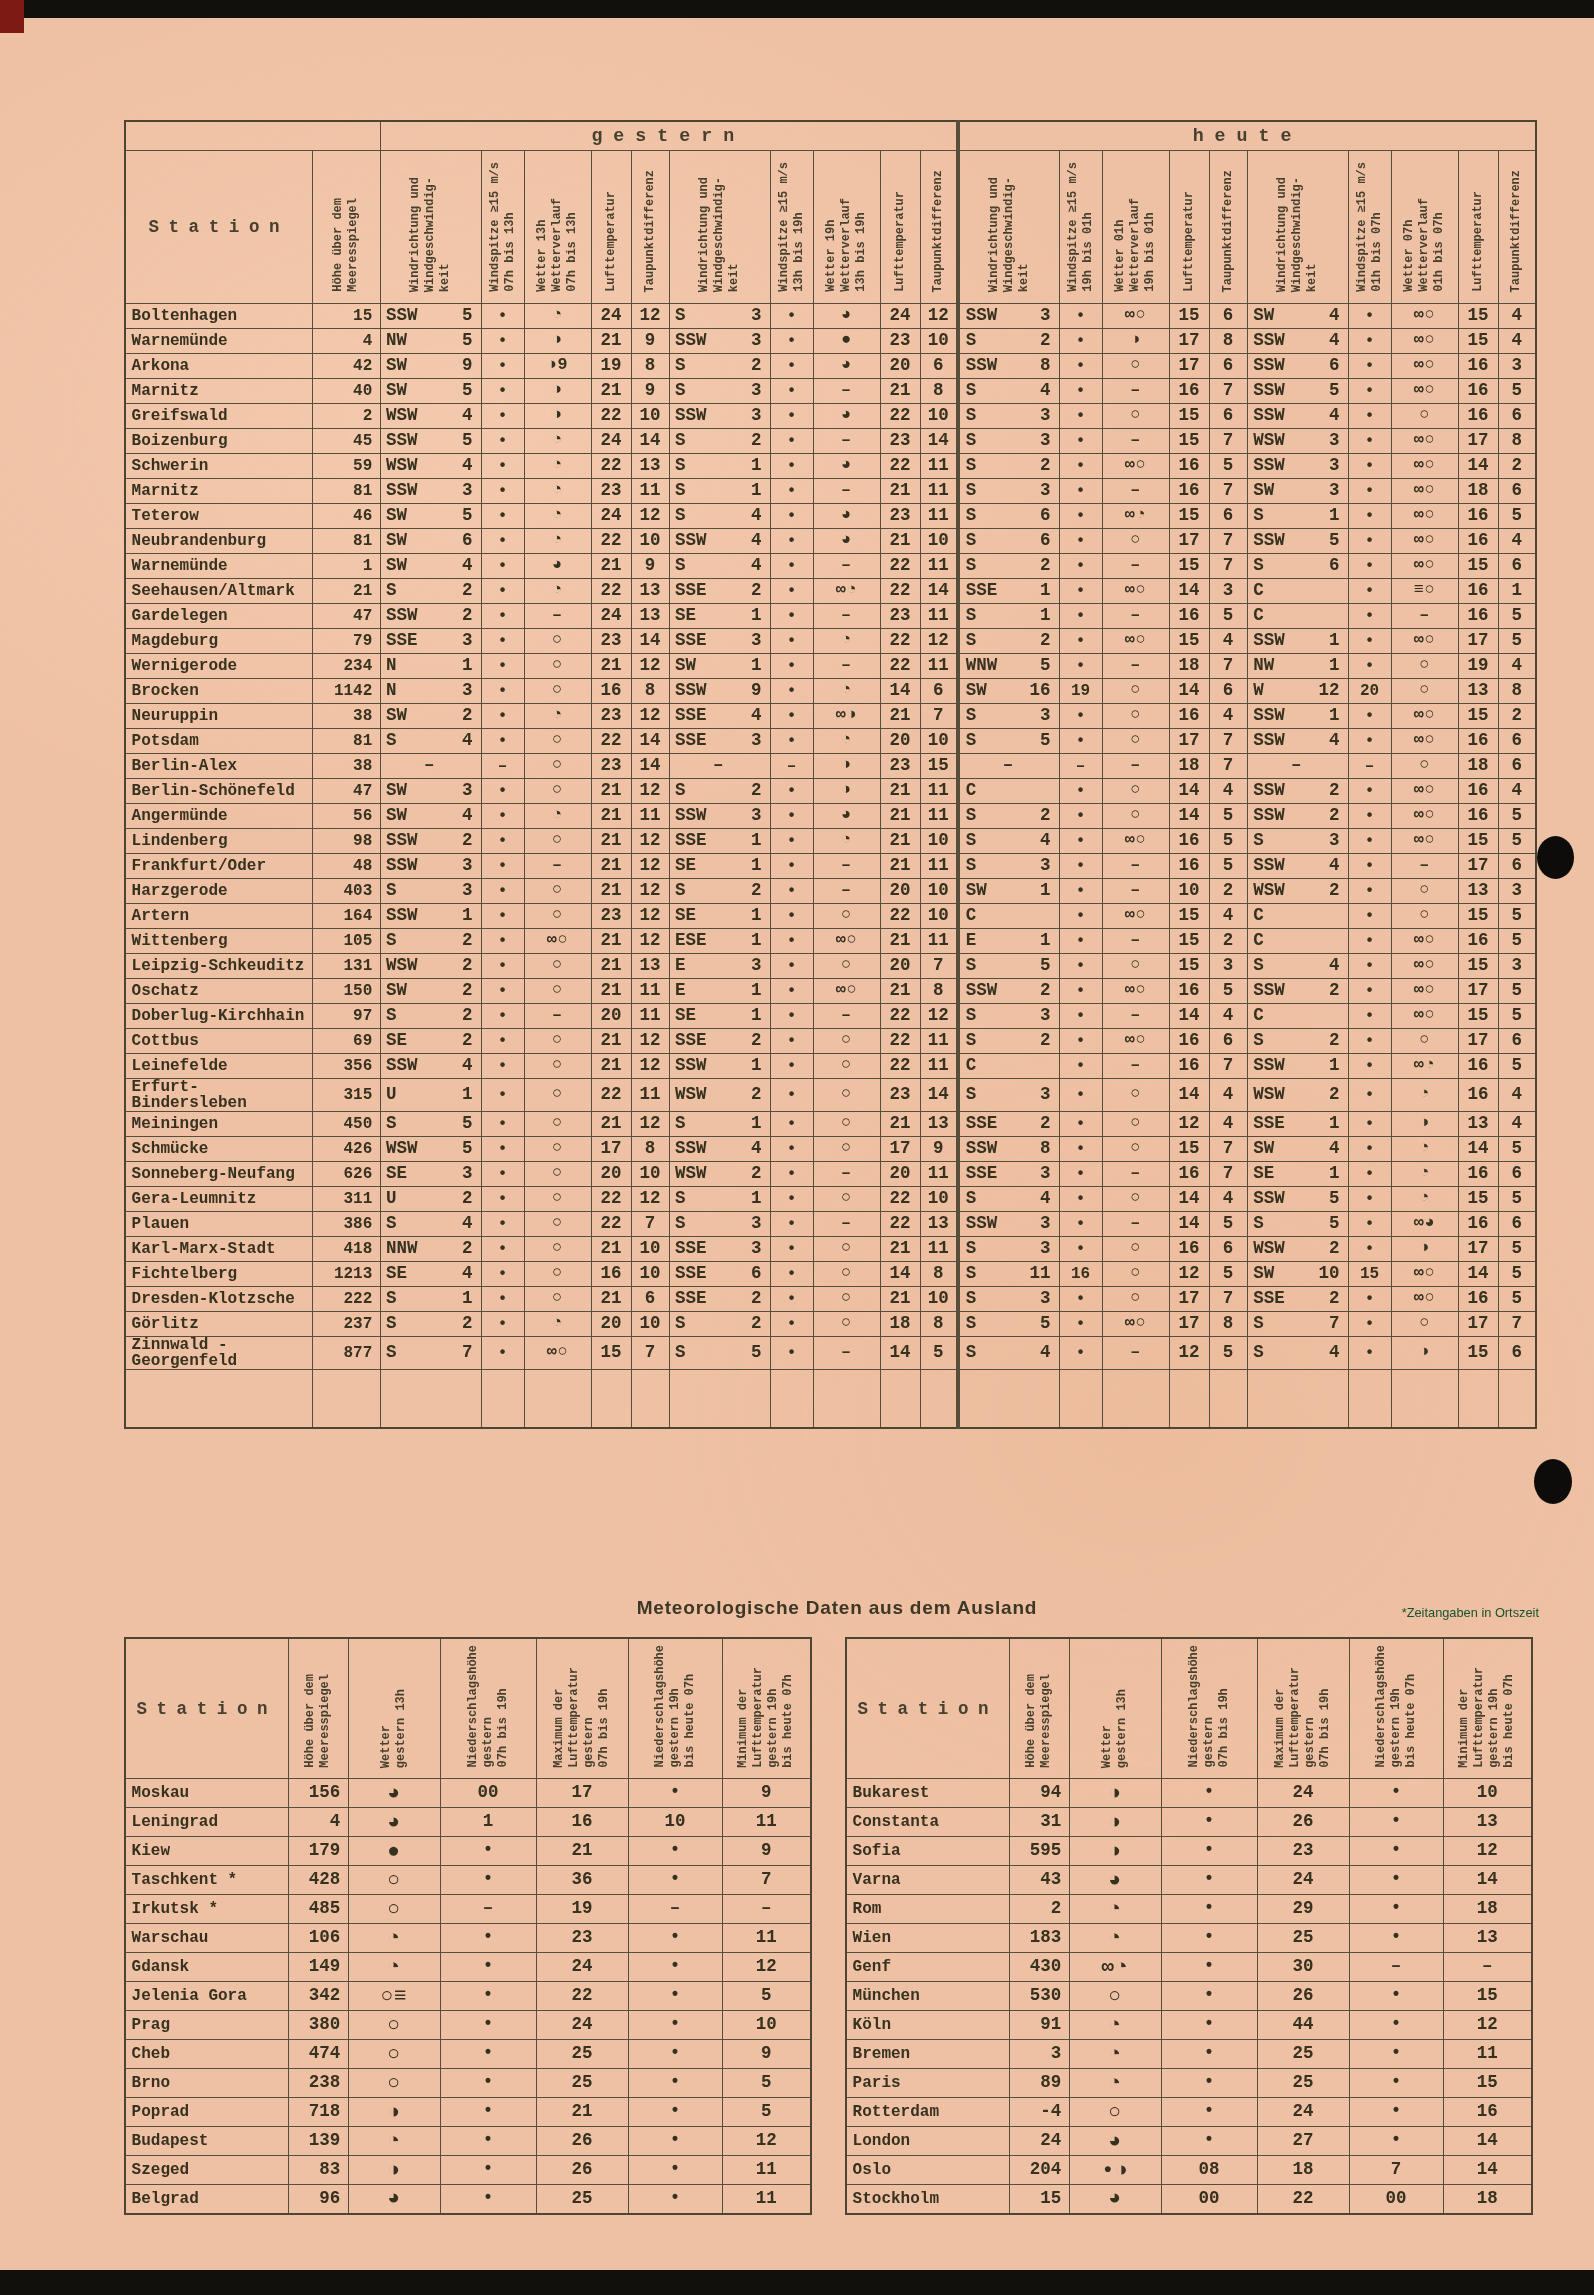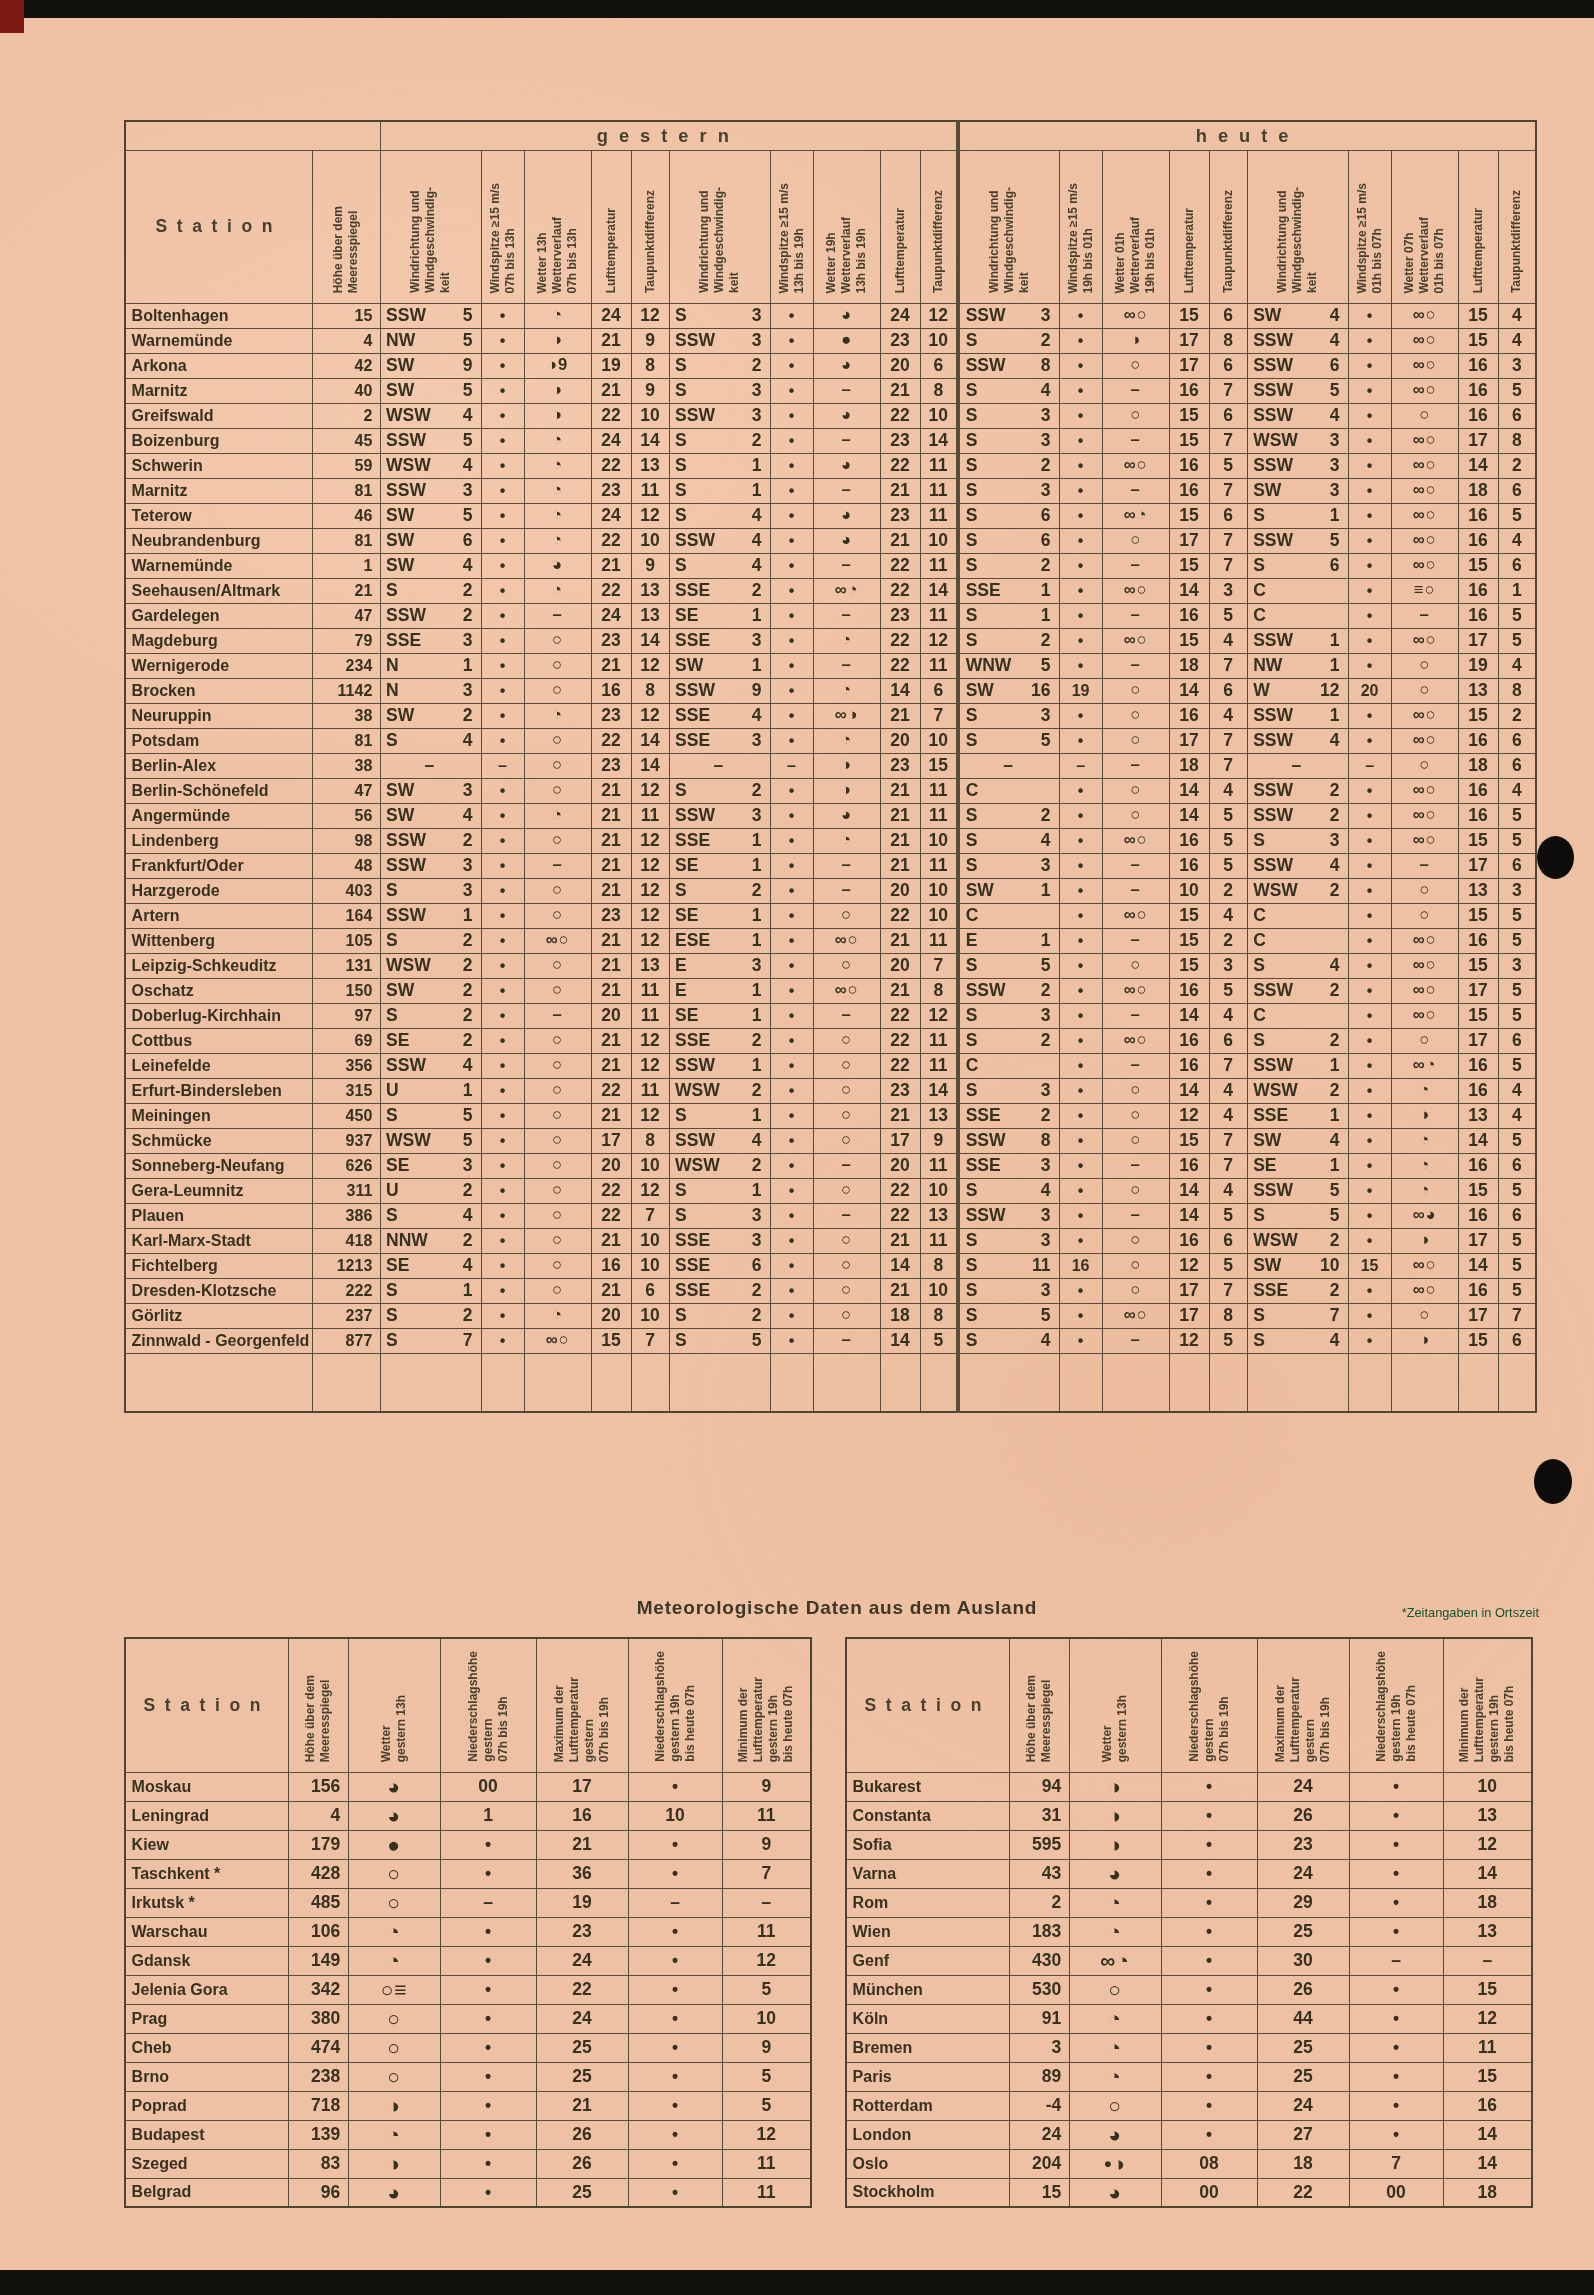--- a/index.html
+++ b/index.html
@@ -12,21 +12,21 @@
       #efc1a4;
   }
   .edge{position:absolute;background:#12100d;}
   .topbar{left:0;top:0;width:1595px;height:17.5px;}
   .bottombar{left:0;top:2270px;width:1595px;height:25.5px;}
   .topred{position:absolute;left:0;top:0;width:24px;height:33px;background:#7c1a14;}
   .hole{position:absolute;background:#0d0c0a;border-radius:50%;}
   .hole1{left:1537px;top:836px;width:37px;height:43px;}
   .hole2{left:1534px;top:1459px;width:38px;height:45px;}
 
-  table{border-collapse:collapse;table-layout:fixed;position:absolute;background:transparent;}
+  table{border-collapse:collapse;table-layout:fixed;position:absolute;background:transparent;font-family:Liberation Mono, monospace;}
   td,th{border:1.6px solid #564e3a;padding:0;overflow:hidden;}
   #main-table{left:124px;top:120px;width:1413px;border:2.4px solid #4c4533;}
   #foreign-left{left:124px;top:1637px;width:686px;border:2.4px solid #4c4533;}
   #foreign-right{left:845px;top:1637px;width:686px;border:2.4px solid #4c4533;}
 
   tr.day-row{height:29px;} tr.time-row{height:29.5px;} tr.colhead-row{height:153px;}
   tr.data-row{height:25px;} tr.empty-row{height:59px;}
   #foreign-left tr.colhead-row,#foreign-right tr.colhead-row{height:134px;}
   #foreign-left tr.data-row,#foreign-right tr.data-row{height:29px;}
 
@@ -1581,21 +1581,21 @@
               <span>1</span>
             </div>
           </td>
           <td class="gust-cell">•</td>
           <td class="sym-cell">◑</td>
           <td class="num-cell">13</td>
           <td class="num-cell">4</td>
         </tr>
         <tr class="data-row">
           <td class="station-cell">Schmücke</td>
-          <td class="altitude-cell">937</td>
+          <td class="altitude-cell">426</td>
           <td class="wind-cell">
             <div class="windwrap">
               <span>WSW</span>
               <span>5</span>
             </div>
           </td>
           <td class="gust-cell">•</td>
           <td class="sym-cell">○</td>
           <td class="num-cell">17</td>
           <td class="num-cell">8</td>

